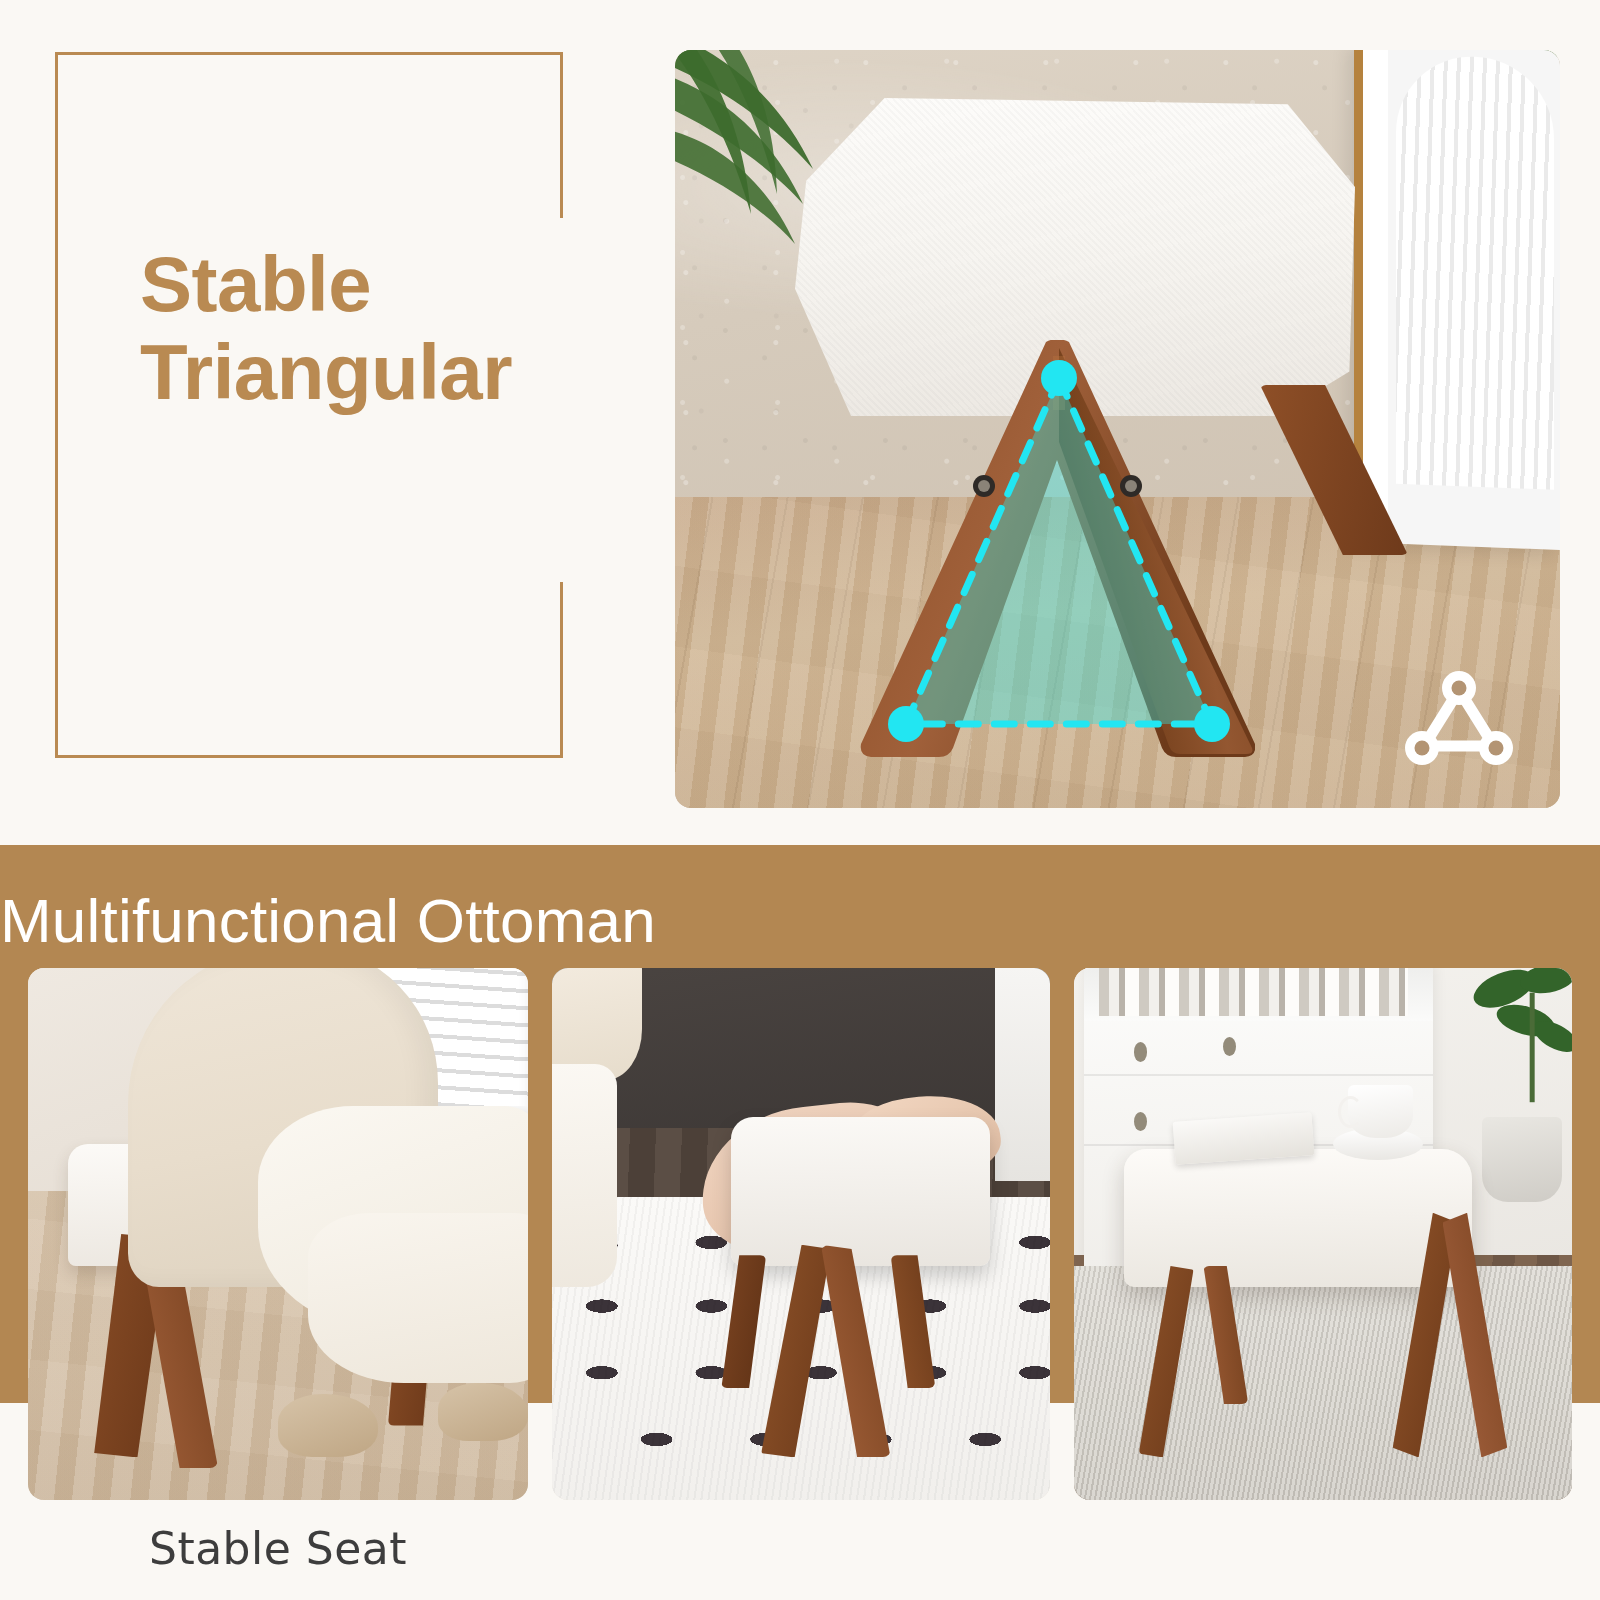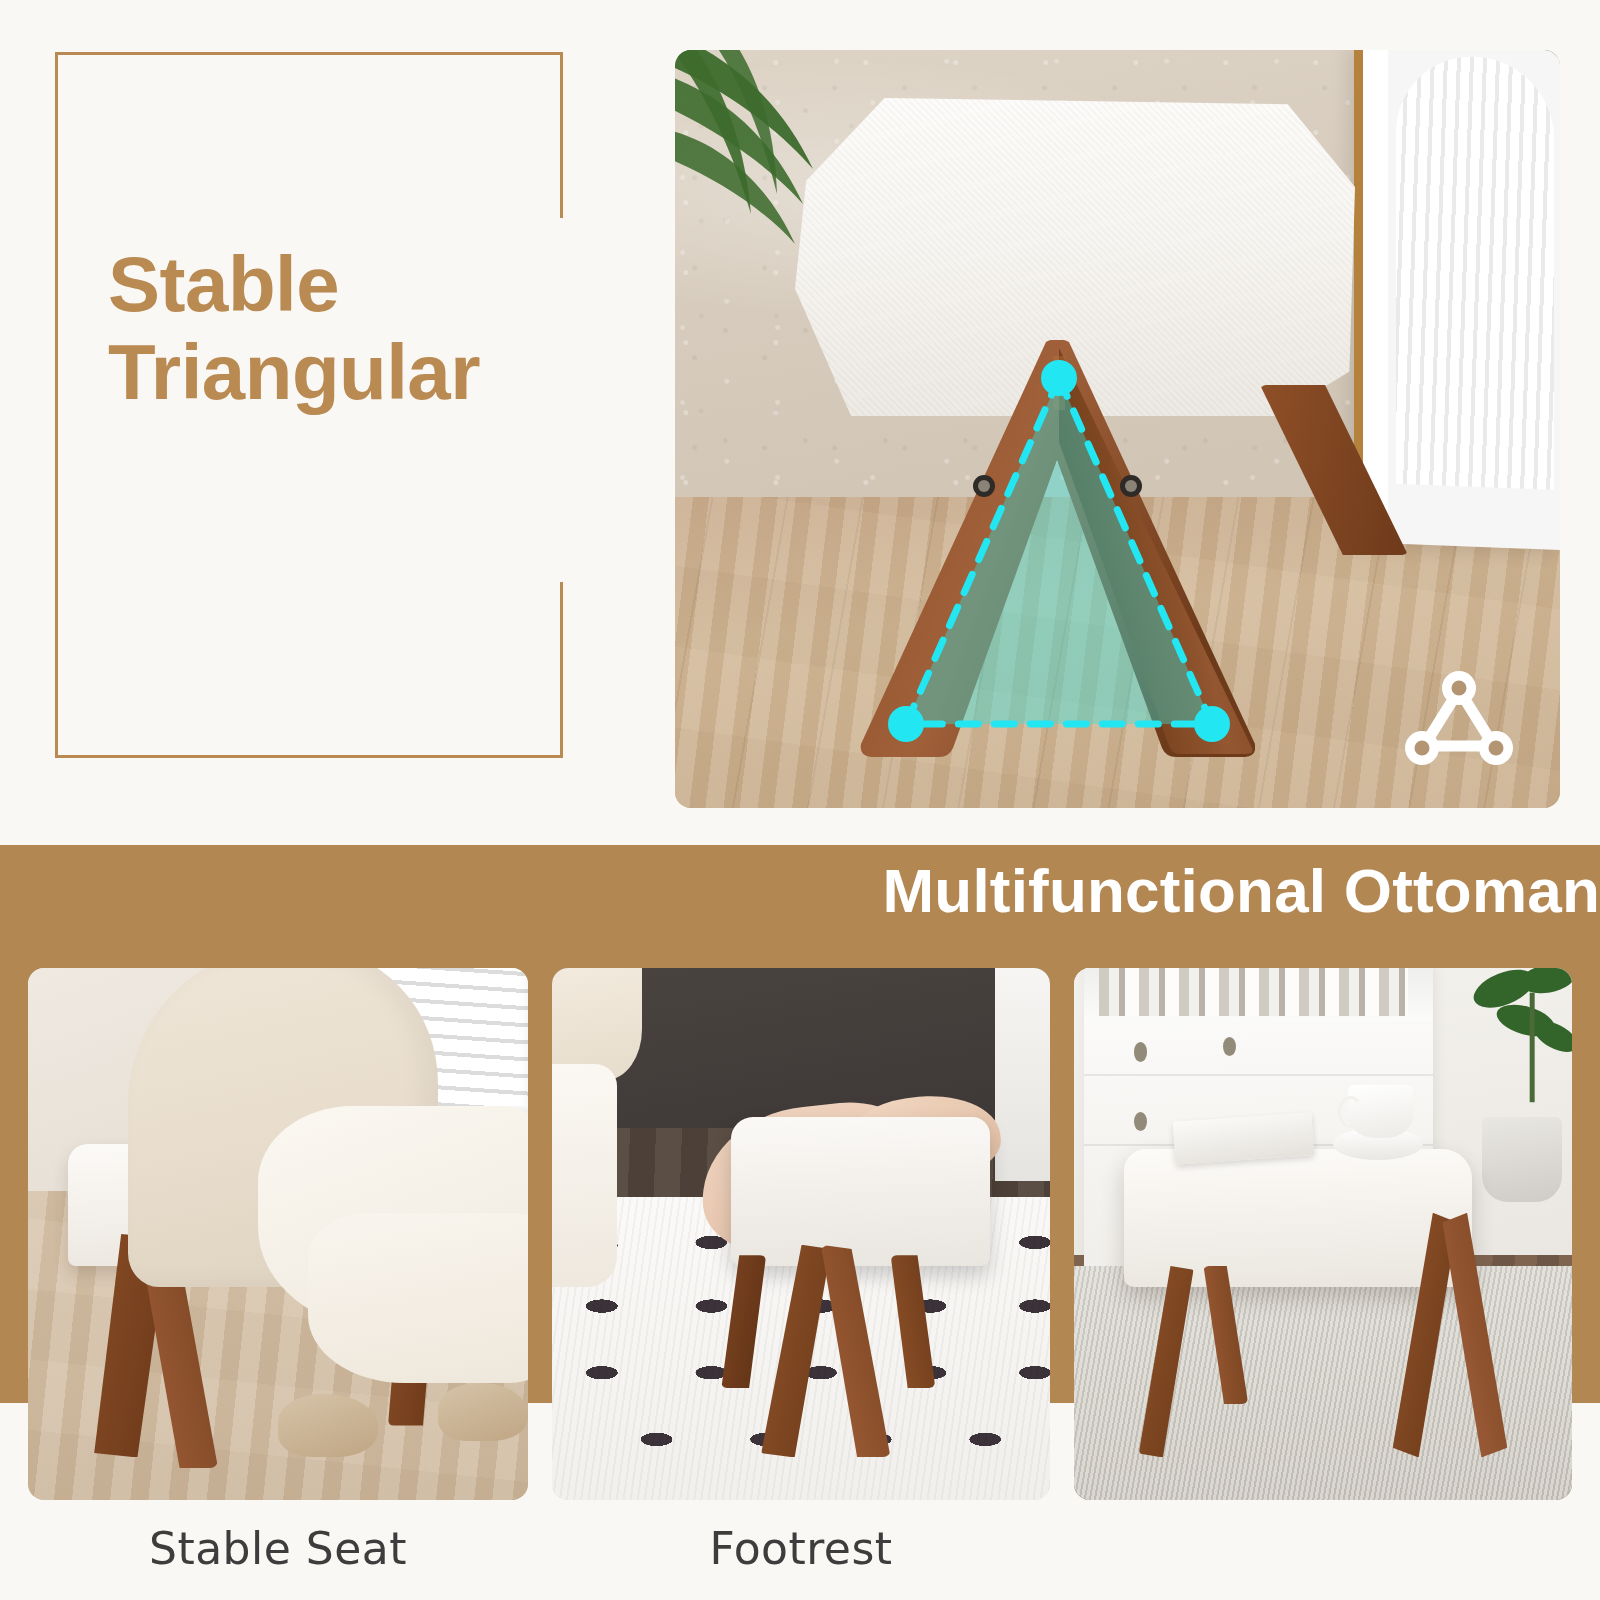--- a/index.html
+++ b/index.html
@@ -30,21 +30,21 @@
 
   .headline {
     position:absolute; left:108px; top:240px;
     width:600px;
     color:#b98a52;
     font-size:78px;
     font-weight:bold;
     line-height:1.13;
     letter-spacing:-0.5px;
   }
-  .headline .hl-line { display:block; white-space:nowrap; }
+  .headline .hl-line { display:block; white-space:nowrap;margin-left:32px; }
 
   
   .hero-photo {
     position:absolute; left:675px; top:50px;
     width:885px; height:758px;
     border-radius:16px; overflow:hidden;
     background:#cbbfb1;
   }
   
   .hero-wall {
@@ -125,25 +125,25 @@
   
   .tri-overlay { position:absolute; left:185px; top:288px; width:398px; height:424px; }
   .tri-icon { position:absolute; right:42px; bottom:38px; width:118px; height:104px; }
 
   
   .banner-band {
     position:absolute; left:0; top:845px; width:1600px; height:558px;
     background:#b38752;
   }
   .banner-title {
-    position:absolute; left:0; top:855px; width:1600px;
-    text-align:right;
+    position:absolute; left:0; top:885px; width:1600px;
+    text-align:left;
     color:#ffffff;
     font-size:62px;
-    font-weight:bold;
+    font-weight:normal;
     letter-spacing:0.2px;
   }
 
   
   .photo-row { position:absolute; left:0; top:968px; width:1600px; height:532px; }
   .photo-card {
     position:absolute; top:0; width:500px; height:532px;
     border-radius:16px; overflow:hidden;
     background:#e8e2d8;
   }
@@ -484,16 +484,15 @@
       <div class="p3-cup-handle"></div>
       <div class="p3-leg-l"></div>
       <div class="p3-leg-mid"></div>
       <div class="p3-leg-a"></div>
       <div class="p3-leg-b"></div>
     </div>
   </div>
 
   <div class="caption-row">
     <div class="caption cap-1">Stable Seat</div>
-    <div class="caption cap-2">Footrest</div>
   </div>
 
 </div>
 
 </body></html>

